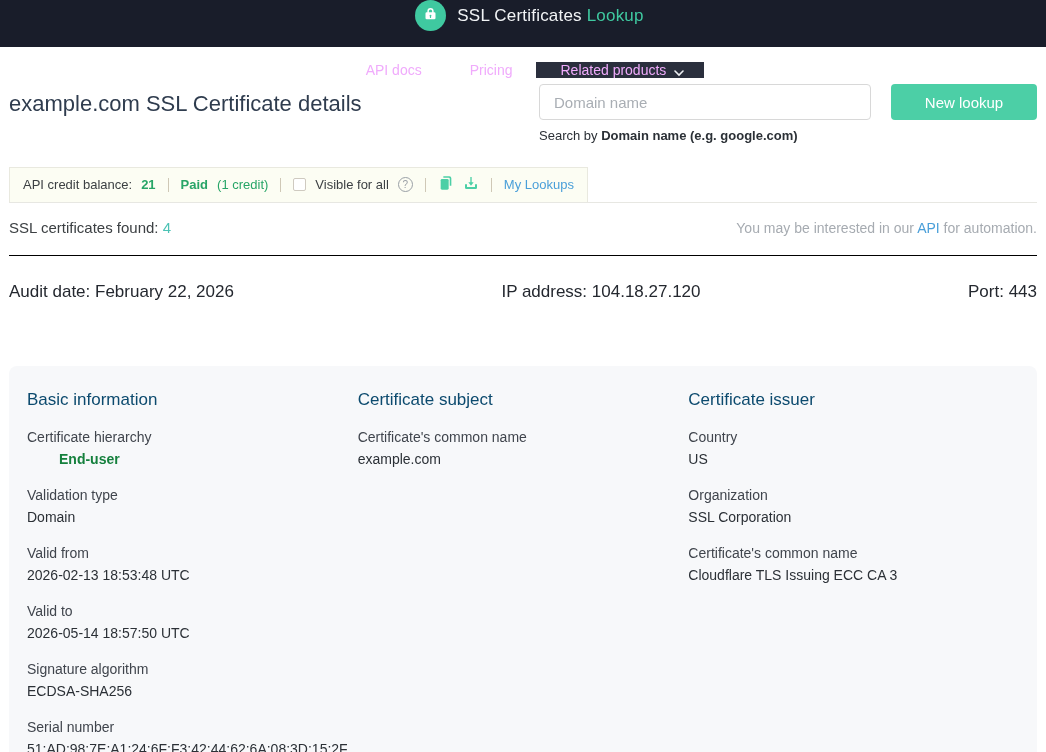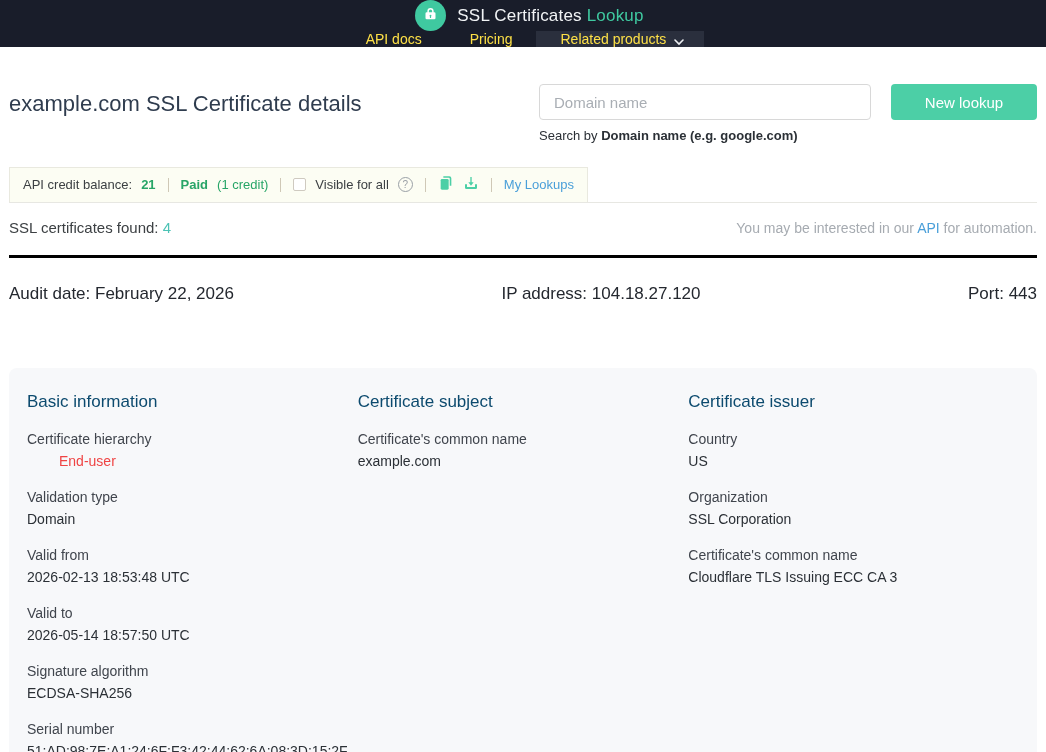--- a/index.html
+++ b/index.html
@@ -6,21 +6,21 @@
   html,body { width:1046px; height:752px; overflow:hidden; background:#fff;
               font-family:"Liberation Sans", sans-serif; color:#2b3036; }
 
   
   .navbar { height:47px; background:#191d2a; display:flex; align-items:center; justify-content:space-between;flex-direction:column; }
   .brand { display:flex; align-items:center; gap:11px; padding-left:13px; }
   .logo-circle { width:31px; height:31px; border-radius:50%; background:#3fc9a0; display:flex; align-items:center; justify-content:center; }
   .brand-title { font-size:17px; color:#f2f4f6; letter-spacing:.2px; }
   .brand-title .accent { color:#3fc9a0; }
   .nav { display:flex; align-items:stretch; height:47px; }
-  .nav-item { display:flex; align-items:center; padding:0 24px; color:#fde047; font-size:14px; cursor:pointer; }
+  .nav-item { display:flex; align-items:center; padding:0 24px; color:#f0abfc; font-size:14px; cursor:pointer;margin-top:31px; }
   .nav-item.active { background:#2a2f3d; gap:8px; padding-right:20px; }
   .chev { width:10px; height:10px; display:inline-block; }
 
   
   .page { padding:0 9px; }
 
   
   .title-row { display:flex; justify-content:space-between; align-items:flex-start; margin-top:37px; }
   .page-title { font-size:22px; color:#2f3c4e; font-weight:400; padding-top:7px;text-align:right; }
   .search-area { display:flex; flex-direction:column; }
@@ -40,36 +40,36 @@
   .divider { width:1px; height:14px; background:#cfc8b6; margin:0 3px; }
   .green-b { color:#27a567; font-weight:bold; }
   .green { color:#27a567; }
   .checkbox { width:13px; height:13px; border:1px solid #cfcac0; border-radius:2px; background:#fff; display:inline-block; cursor:pointer; }
   .help-circle { width:15px; height:15px; border:1px solid #9aa0a6; border-radius:50%; color:#9aa0a6;
                  font-size:10px; display:inline-flex; align-items:center; justify-content:center; cursor:pointer; }
   .icon-btn { display:inline-flex; align-items:center; cursor:pointer; }
   .link { color:#4a9fd9; text-decoration:none; cursor:pointer; }
 
   
-  .found-row { display:flex; justify-content:space-between; align-items:center; padding:16px 0 19px 0; border-bottom:3px solid #000000; }
+  .found-row { display:flex; justify-content:space-between; align-items:center; padding:16px 0 19px 0; border-bottom:1px solid #000000; }
   .found-left { font-size:15px; color:#3c4043; }
   .found-count { color:#4cc3b5; }
   .api-note { font-size:14px; color:#a6abb1; }
 
   
   .audit-row { display:flex; justify-content:space-between; padding:26px 0; font-size:17px; color:#24282f; }
 
   
   .card { margin-top:38px; background:#f7f8fa; border-radius:8px; padding:24px 18px 40px 18px; height:420px; }
   .card-grid { display:grid; grid-template-columns:1fr 1fr 1fr; }
   .section-title { font-size:17px; color:#0c4a6e; font-weight:400; margin-bottom:16px; }
   .field { margin-bottom:14px; }
   .field-label { font-size:14px; color:#40454d; line-height:22px; }
   .field-value { font-size:14px; color:#2b3036; line-height:22px; }
-  .field-value.accent { color:#ef4444; font-weight:normal;padding-left:32px; }
+  .field-value.accent { color:#15803d; font-weight:bold;padding-left:32px; }
 </style>
 </head>
 <body>
 
 <div class="navbar">
   <div class="brand">
     <div class="logo-circle">
       <span>
         <svg width="15" height="15" viewBox="0 0 24 24">
             <path fill="#ffffff" d="M12 3a5 5 0 0 0-5 5v2H6a2 2 0 0 0-2 2v7a2 2 0 0 0 2 2h12a2 2 0 0 0 2-2v-7a2 2 0 0 0-2-2h-1V8a5 5 0 0 0-5-5zm0 2.4A2.6 2.6 0 0 1 14.6 8v2H9.4V8A2.6 2.6 0 0 1 12 5.4zM12 14a1.6 1.6 0 0 1 .9 2.9V19h-1.8v-2.1A1.6 1.6 0 0 1 12 14z"></path>

